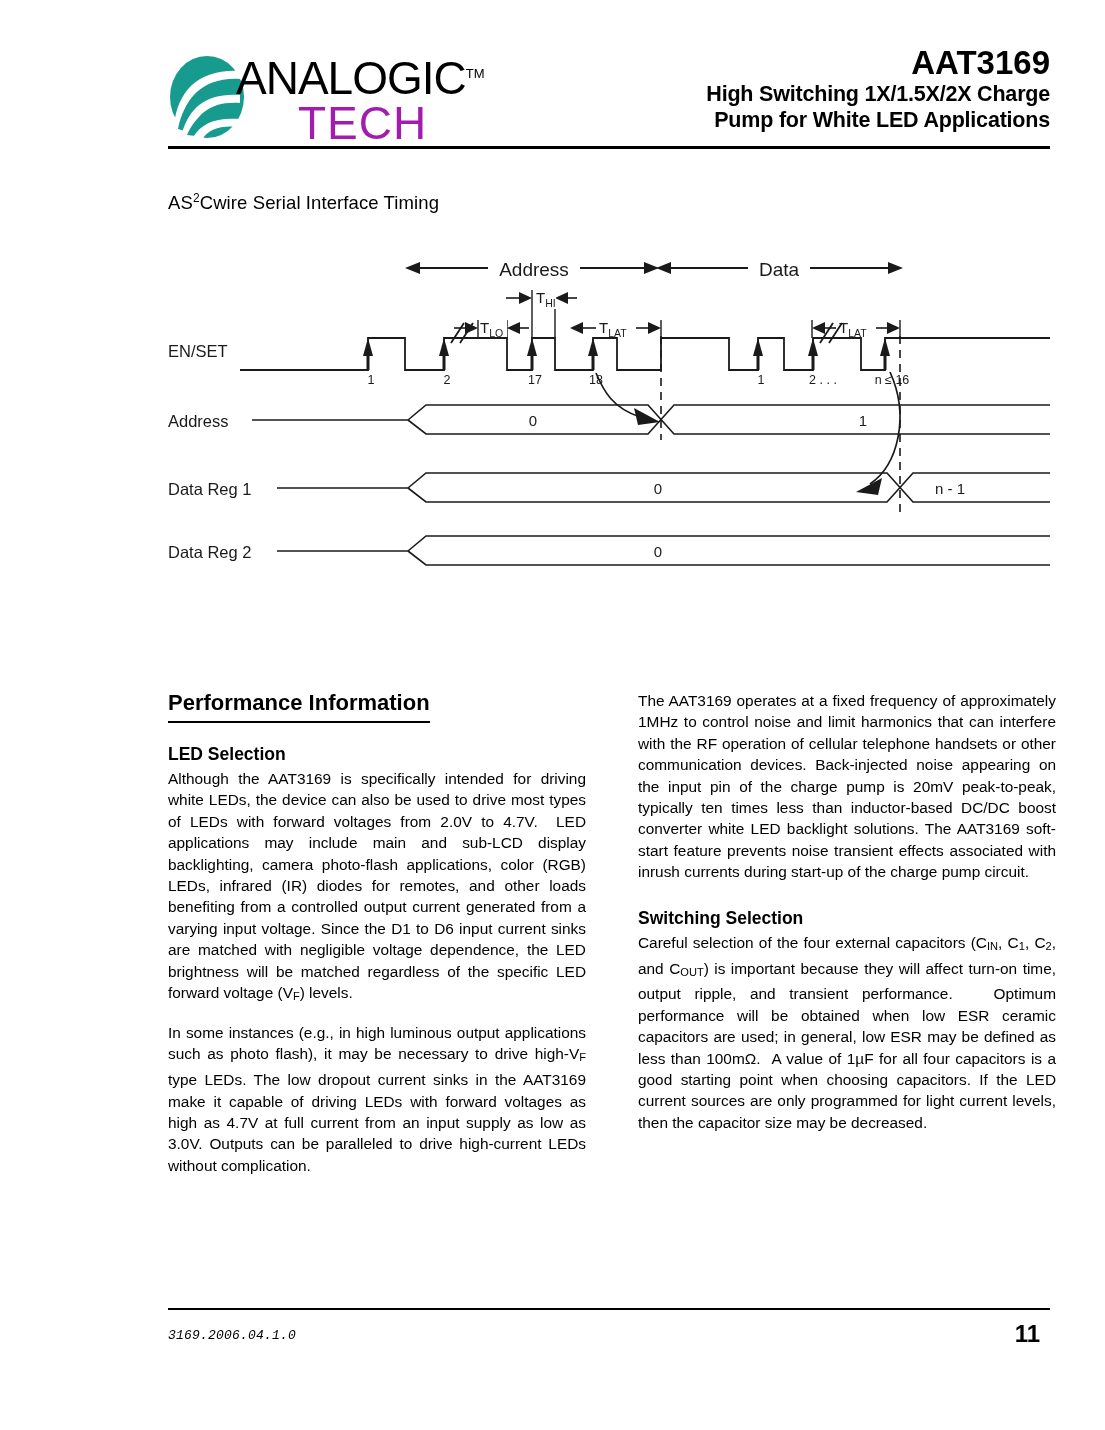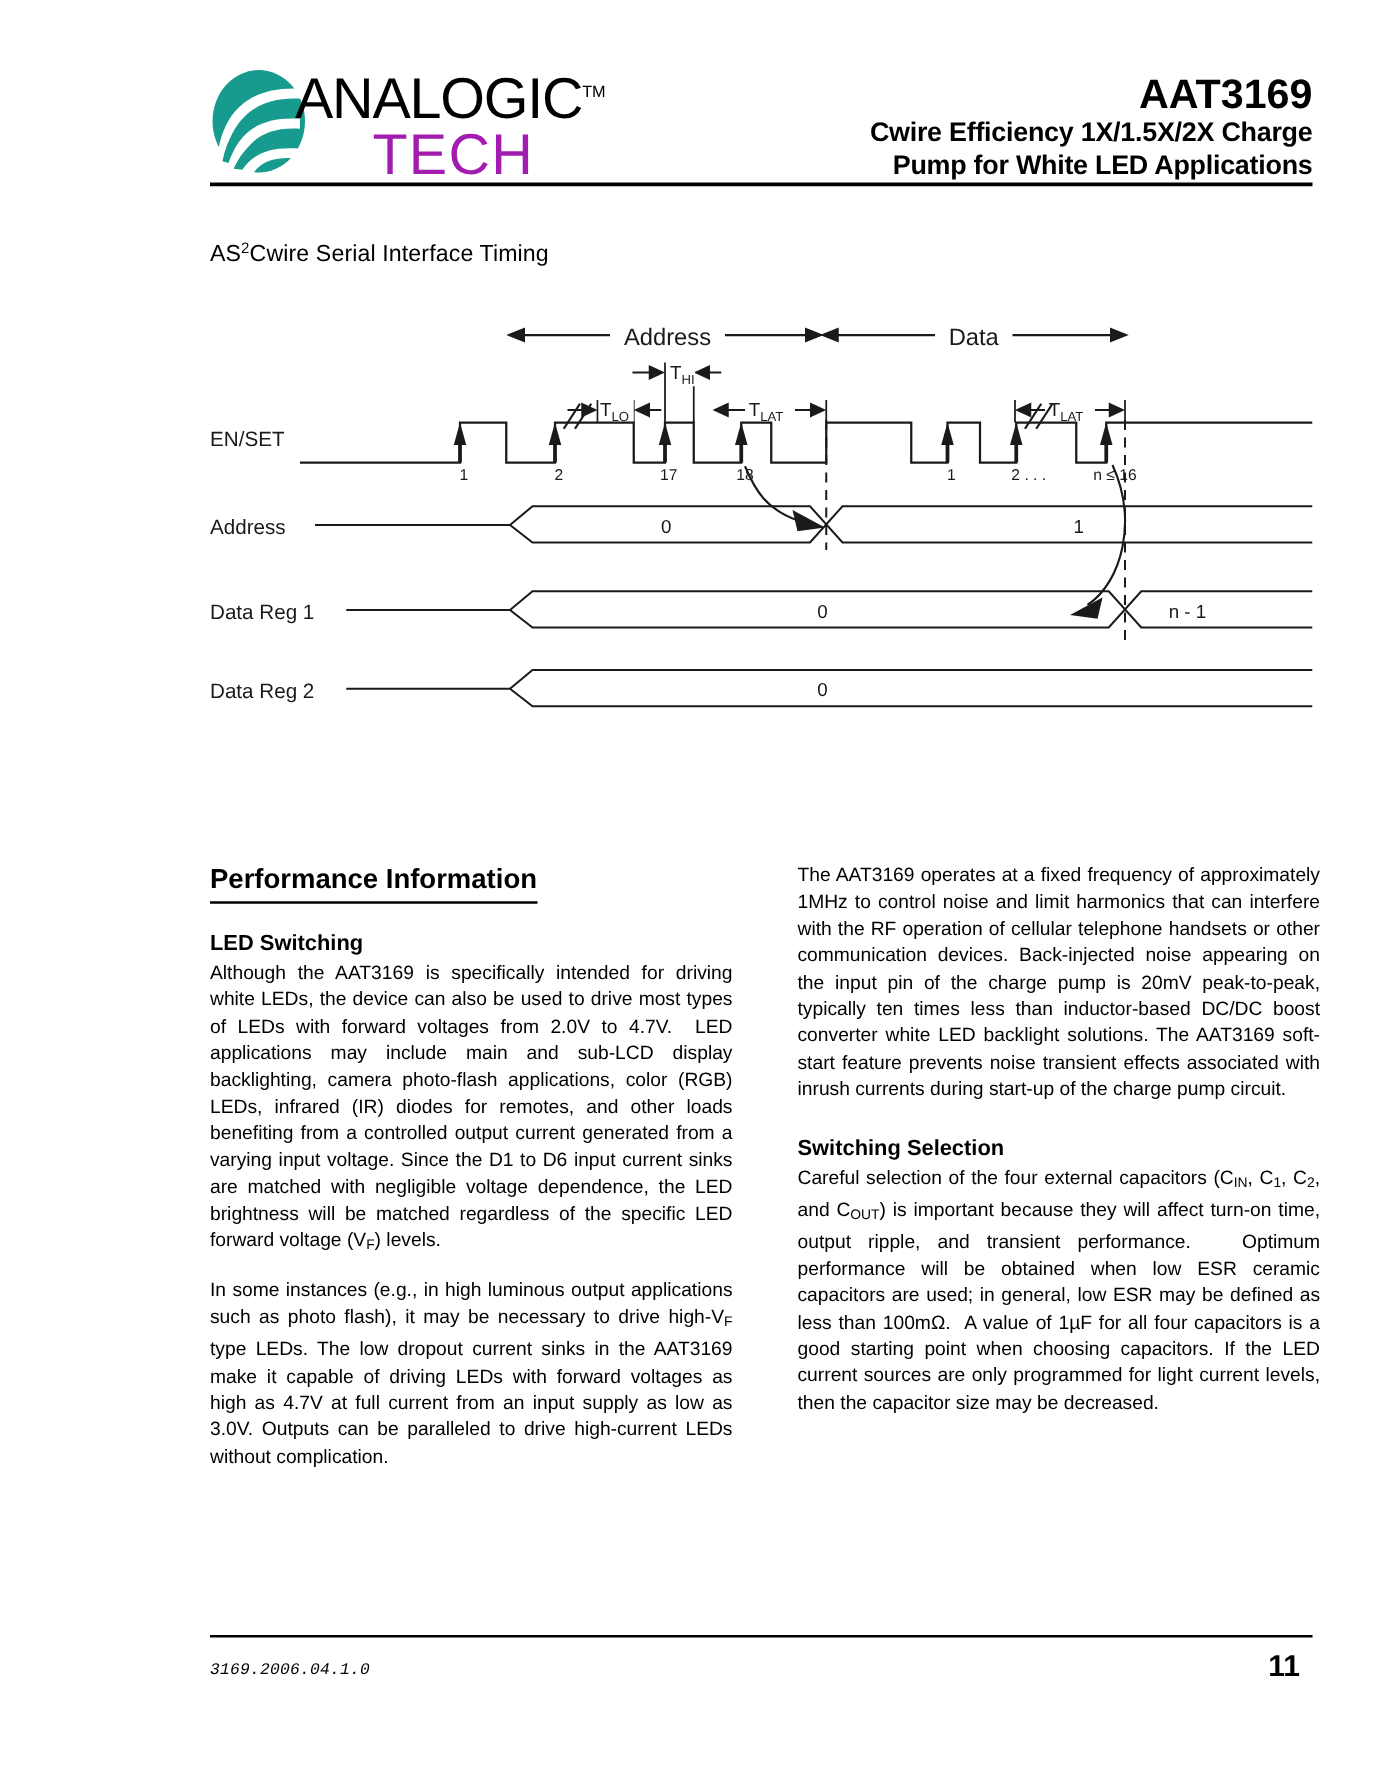--- a/index.html
+++ b/index.html
@@ -21,21 +21,21 @@
     font-family:"Liberation Sans", sans-serif;
     font-weight:400; font-size:46px; letter-spacing:-1px;
     line-height:46px; color:#000;
   }
   .logo-tm { font-size:13px; vertical-align:super; letter-spacing:0; }
   .logo-tech {
     font-family:"Liberation Sans", sans-serif;
     font-weight:400; font-size:46px; letter-spacing:1px;
     line-height:44px; color:#a21caf; margin-left:62px; display:block;
   }
-  .title-block { position:absolute; right:0; top:12px; text-align:right; width:560px; }
+  .title-block { position:absolute; right:0; top:0; text-align:right; width:560px; }
   .part-no {
     font-size:33px; font-weight:bold; line-height:36px; letter-spacing:0px;
   }
   .subtitle {
     font-size:21.5px; font-weight:bold; line-height:26px; letter-spacing:-0.2px;
   }
   .header-rule {
     position:absolute; left:128px; top:146px; width:882px;
     border-top:3.5px solid #000;
   }
@@ -106,21 +106,21 @@
         <path d="M25 82 C 34 68, 48 62, 72 64 L 72 72 C 52 70, 42 74, 35 83 Z" fill="#ffffff"></path>
       </svg>
       <div class="logo-text">
         <span class="logo-analogic"><span>ANALOGIC</span><span class="logo-tm">TM</span></span>
         <span class="logo-tech">TECH</span>
       </div>
     </div>
 
     <div class="title-block">
       <div class="part-no">AAT3169</div>
-      <div class="subtitle">Cwire Efficiency 1X/1.5X/2X Charge</div>
+      <div class="subtitle">High Switching 1X/1.5X/2X Charge</div>
       <div class="subtitle">Pump for White LED Applications</div>
     </div>
   </div>
   <div class="header-rule"></div>
 
   <div class="sec-heading"><span>AS</span><sup>2</sup><span>Cwire Serial Interface Timing</span></div>
 
   <div class="timing">
   <svg viewBox="0 0 882 350" width="882" height="350">
     <g fill="none" stroke="#1a1a1a" stroke-width="1.8" stroke-linecap="butt">
@@ -260,21 +260,21 @@
     </g>
     <g fill="none" stroke="#1a1a1a" stroke-width="1.7">
       <path d="M 722 132 C 742 176, 730 225, 702 244"></path>
       <polygon points="688,252 714,238 710,255" fill="#1a1a1a" stroke="none"></polygon>
     </g>
   </svg>
   </div>
 
   <div class="col col-left">
     <h1 class="apps">Performance Information</h1>
-    <h2 class="sub first">LED Switching</h2>
+    <h2 class="sub first">LED Selection</h2>
     <p class="body">Although the AAT3169 is specifically intended for driving white LEDs, the device can also be used to drive most types of LEDs with forward voltages from 2.0V to 4.7V.&nbsp; LED applications may include main and sub-LCD display backlighting, camera photo-flash applications, color (RGB) LEDs, infrared (IR) diodes for remotes, and other loads benefiting from a controlled output current generated from a varying input voltage. Since the D1 to D6 input current sinks are matched with negligible voltage dependence, the LED brightness will be matched regardless of the specific LED forward voltage (V<sub>F</sub>) levels.</p>
     <p class="body">In some instances (e.g., in high luminous output applications such as photo flash), it may be necessary to drive high-V<sub>F</sub> type LEDs. The low dropout current sinks in the AAT3169 make it capable of driving LEDs with forward voltages as high as 4.7V at full current from an input supply as low as 3.0V. Outputs can be paralleled to drive high-current LEDs without complication.</p>
   </div>
 
   <div class="col col-right">
     <p class="body">The AAT3169 operates at a fixed frequency of approximately 1MHz to control noise and limit harmonics that can interfere with the RF operation of cellular telephone handsets or other communication devices. Back-injected noise appearing on the input pin of the charge pump is 20mV peak-to-peak, typically ten times less than inductor-based DC/DC boost converter white LED backlight solutions. The AAT3169 soft-start feature prevents noise transient effects associated with inrush currents during start-up of the charge pump circuit.</p>
     <h2 class="sub" style="margin-top:24px">Switching Selection</h2>
     <p class="body">Careful selection of the four external capacitors (C<sub>IN</sub>, C<sub>1</sub>, C<sub>2</sub>, and C<sub>OUT</sub>) is important because they will affect turn-on time, output ripple, and transient performance.&nbsp;&nbsp; Optimum performance will be obtained when low ESR ceramic capacitors are used; in general, low ESR may be defined as less than 100mΩ.&nbsp; A value of 1µF for all four capacitors is a good starting point when choosing capacitors. If the LED current sources are only programmed for light current levels, then the capacitor size may be decreased.</p>
   </div>
 

